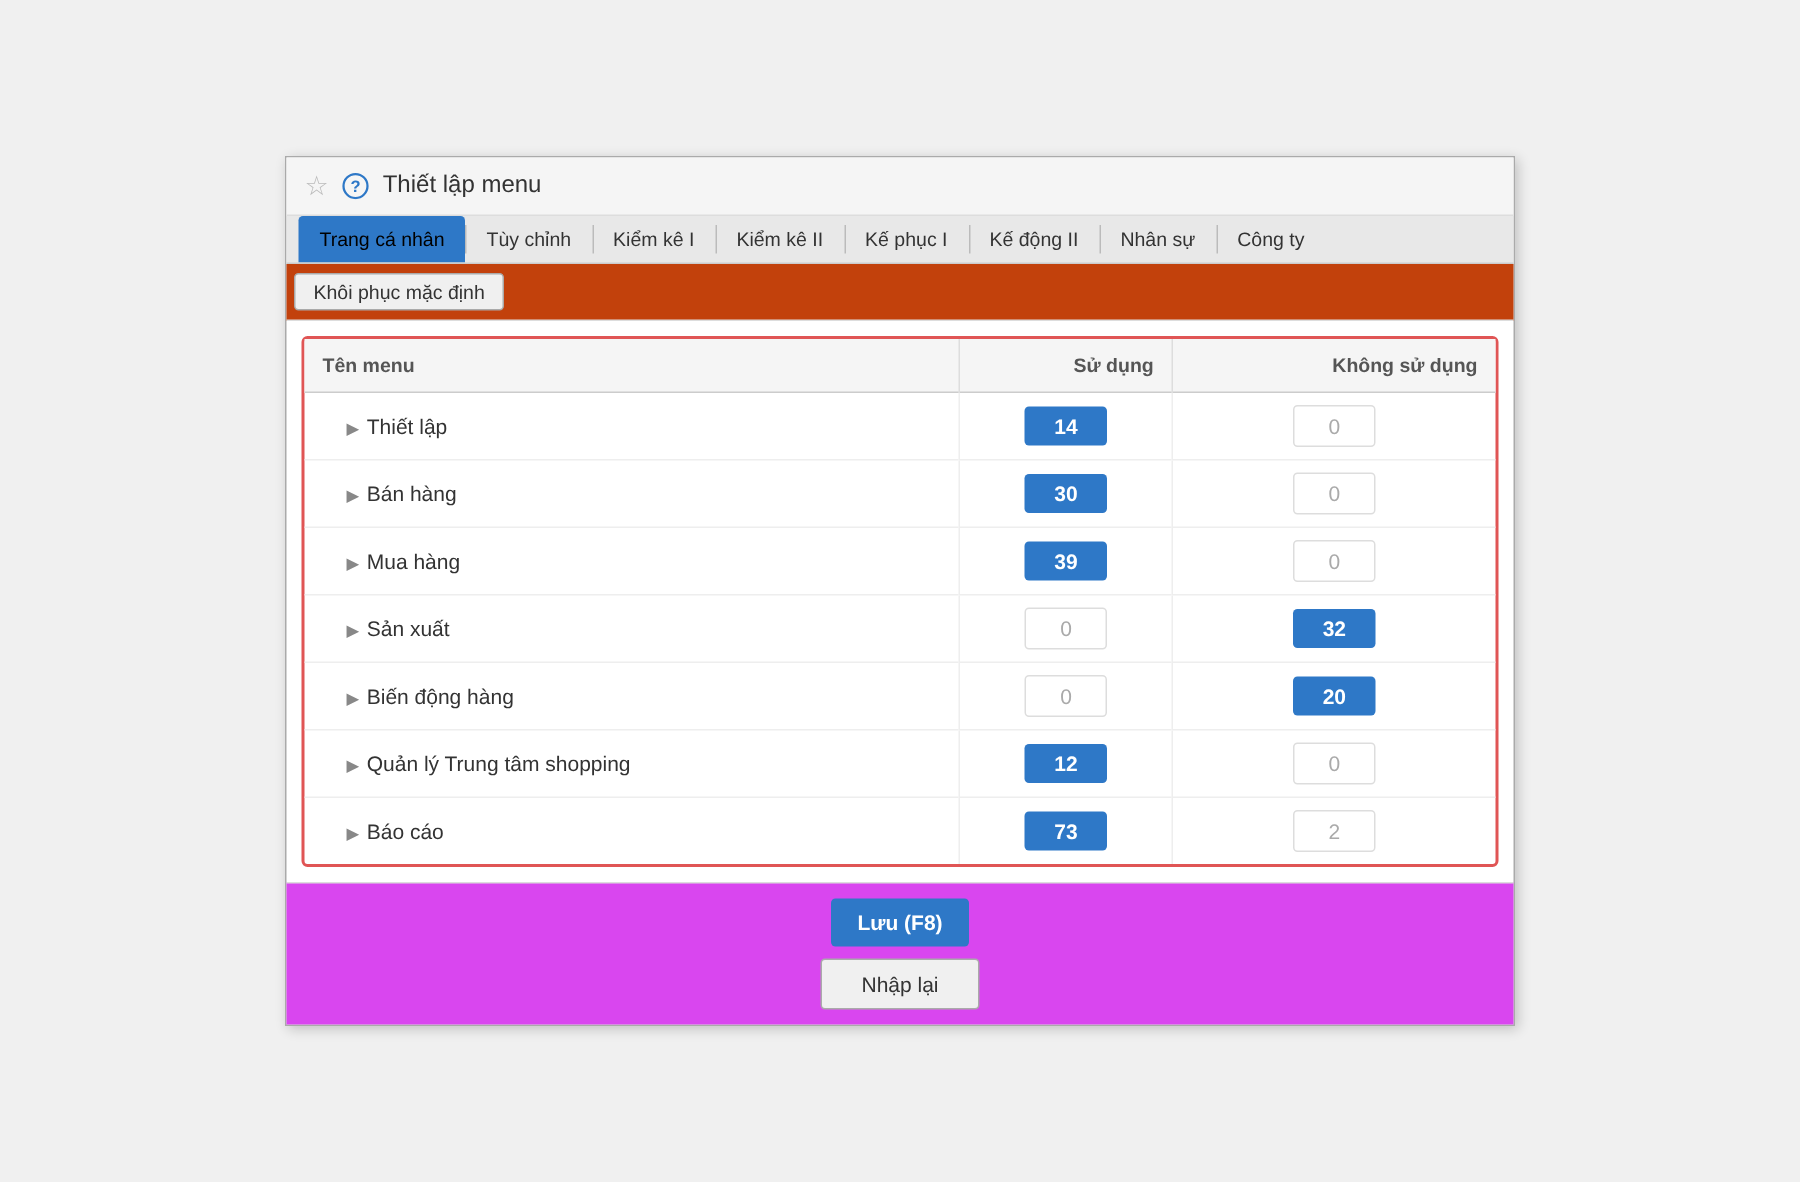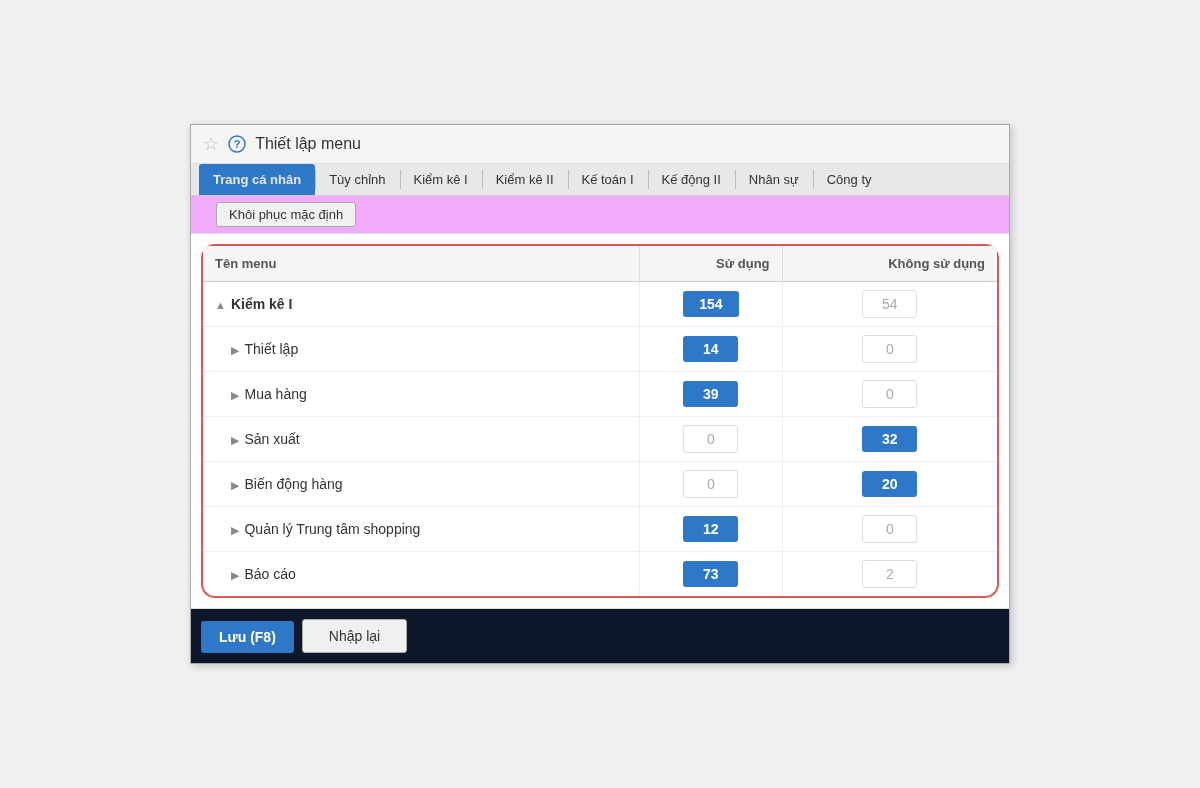--- a/index.html
+++ b/index.html
@@ -67,30 +67,30 @@
       content: '';
       position: absolute;
       left: 0;
       top: 20%;
       height: 60%;
       width: 1px;
       background: #bbb;
     }
     .tab.active {
       background: #2e78c7;
-      color: #e5e5e5;
+      color: #000000;
       border-radius: 3px 3px 0 0;
-      font-weight: bold;
+      font-weight: normal;
     }
     .tab.active::before {
       display: none;
     }
     .toolbar {
-      padding: 6px 25px;
-      background: #f0abfc;
+      padding: 6px 5px;
+      background: #c2410c;
       border-bottom: 1px solid #ddd;
     }
     .btn-default {
       padding: 4px 12px;
       border: 1px solid #aaa;
       background: #f0f0f0;
       border-radius: 3px;
       cursor: pointer;
       font-size: 13px;
       color: #333;
@@ -113,21 +113,21 @@
       cursor: pointer;
       font-size: 14px;
       color: #333;
     }
     .main-content {
       padding: 0;
     }
     .table-wrapper {
       margin: 10px;
       border: 2px solid #e05555;
-      border-radius: 14px;
+      border-radius: 4px;
     }
     table {
       width: 100%;
       border-collapse: collapse;
     }
     table thead tr {
       background: #f5f5f5;
       border-bottom: 1px solid #ccc;
     }
     table thead th {
@@ -189,25 +189,26 @@
       padding-left: 28px;
     }
     .expand-icon {
       display: inline-block;
       margin-right: 5px;
       color: #888;
       font-size: 11px;
     }
     .footer-bar {
       display: flex;
-      align-items: flex-end;
+      align-items: center;
       gap: 8px;
       padding: 10px 10px;
       border-top: 1px solid #ddd;
-      background: #0f172a;
+      background: #d946ef;
+      flex-direction: column;
     }
   </style>
 </head>
 <body>
 
 <div class="window">
 
   <div class="title-bar">
     <span class="star-icon">☆</span>
     <span class="title-bar-icon">
@@ -217,49 +218,49 @@
       </svg>
     </span>
     <span class="title-bar-title">Thiết lập menu</span>
   </div>
 
   <div class="tabs-bar">
     <div class="tab active">Trang cá nhân</div>
     <div class="tab">Tùy chỉnh</div>
     <div class="tab">Kiểm kê I</div>
     <div class="tab">Kiểm kê II</div>
-    <div class="tab">Kế toán I</div>
+    <div class="tab">Kế phục I</div>
     <div class="tab">Kế động II</div>
     <div class="tab">Nhân sự</div>
     <div class="tab">Công ty</div>
   </div>
 
   <div class="toolbar">
     <button class="btn-default">Khôi phục mặc định</button>
   </div>
 
   <div class="main-content">
     <div class="table-wrapper">
       <table>
         <thead>
           <tr>
             <th>Tên menu</th>
             <th>Sử dụng</th>
             <th>Không sử dụng</th>
           </tr>
         </thead>
         <tbody id="table-body">
-        <tr class="row-parent">
-              <td><span class="expand-icon">▲</span>Kiểm kê I</td>
-              <td class="td-center"><span class="cell-blue">154</span></td>
-              <td class="td-center"><span class="cell-gray">54</span></td>
-            </tr>
             <tr class="row-child">
               <td><span class="expand-icon">▶</span>Thiết lập</td>
               <td class="td-center"><span class="cell-blue">14</span></td>
+              <td class="td-center"><span class="cell-gray">0</span></td>
+            </tr>
+            <tr class="row-child">
+              <td><span class="expand-icon">▶</span>Bán hàng</td>
+              <td class="td-center"><span class="cell-blue">30</span></td>
               <td class="td-center"><span class="cell-gray">0</span></td>
             </tr>
             <tr class="row-child">
               <td><span class="expand-icon">▶</span>Mua hàng</td>
               <td class="td-center"><span class="cell-blue">39</span></td>
               <td class="td-center"><span class="cell-gray">0</span></td>
             </tr>
             <tr class="row-child">
               <td><span class="expand-icon">▶</span>Sản xuất</td>
               <td class="td-center"><span class="cell-gray">0</span></td>

